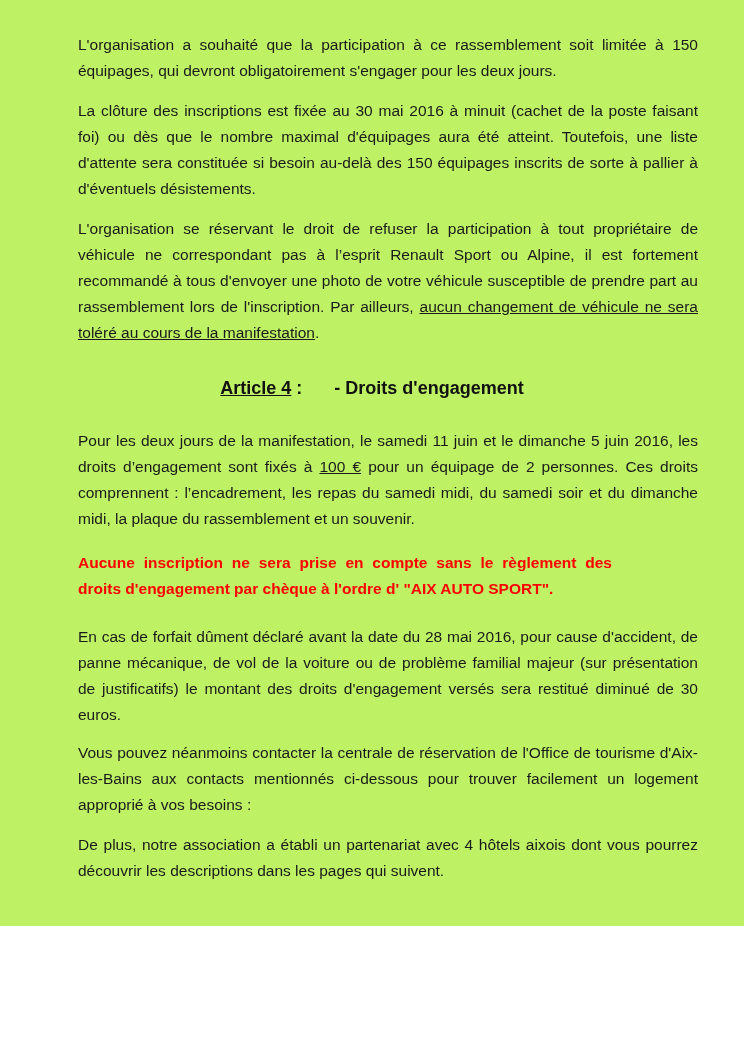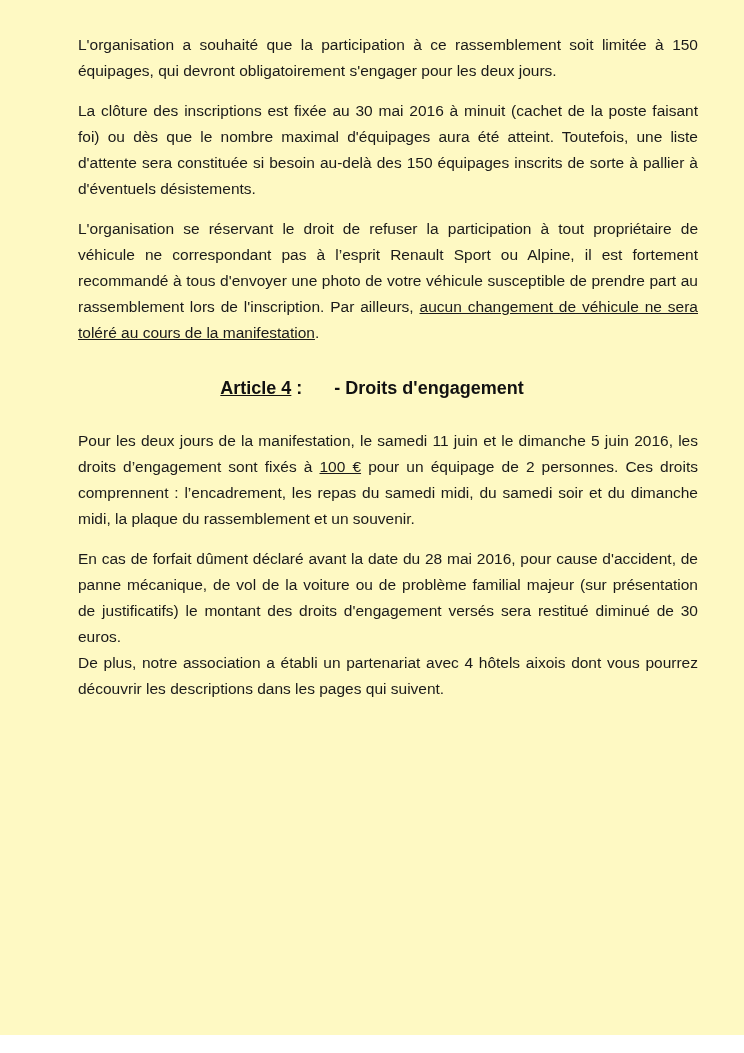--- a/index.html
+++ b/index.html
@@ -1,21 +1,21 @@
 <!DOCTYPE html>
 <html lang="fr"><head>
 <meta charset="utf-8">
 <style>
   html, body { margin: 0; padding: 0; background: #ffffff; }
   .page {
     position: relative;
     width: 744px;
-    height: 1035px;
+    height: 926px;
     box-sizing: border-box;
-    background: #fef9c3;
+    background: #bef264;
     padding: 32px 46px 8px 78px;
     font-family: "Liberation Sans", sans-serif;
     font-size: 15.5px;
     line-height: 26px;
     color: #1a1a1a;
     overflow: hidden;
   }
   p { margin: 0 0 14px 0; text-align: justify; }
   .u { text-decoration: underline; }
   .heading {
@@ -43,21 +43,21 @@
     display: inline-block;
     width: 35px;
     color: #1a1a1a;
   }
   .link {
     color: #0563c1;
     text-decoration: underline;
     cursor: pointer;
   }
   .hb-sentence { margin-bottom: 16px; text-align: left; }
-  .forfait { margin-bottom: 0; }
+  .forfait { margin-bottom: 12px; }
 </style>
 </head>
 <body>
 
 <div class="page">
 
   <p>L'organisation a souhaité que la participation à ce rassemblement soit limitée à 150 équipages, qui devront obligatoirement s'engager pour les deux jours.</p>
 
   <p>La clôture des inscriptions est fixée au 30 mai 2016 à minuit (cachet de la poste faisant foi) ou dès que le nombre maximal d'équipages aura été atteint. Toutefois, une liste d'attente sera constituée si besoin au-delà des 150 équipages inscrits de sorte à pallier à d'éventuels désistements.</p>
 
@@ -66,22 +66,24 @@
   </p>
 
   <div class="heading">
     <span class="hl">Article 4</span><span> :</span><span class="ht">- Droits d'engagement</span>
   </div>
 
   <p>
     <span>Pour les deux jours de la manifestation, le samedi 11 juin et le dimanche 5 juin 2016, les droits d’engagement sont fixés à </span><span class="u">100 €</span><span> pour un équipage de 2 personnes. Ces droits comprennent : l’encadrement, les repas du samedi midi, du samedi soir et du dimanche midi, la plaque du rassemblement et un souvenir.</span>
   </p>
 
+  <p class="warning">Aucune inscription ne sera prise en compte sans le règlement des droits d'engagement par chèque à l'ordre d' "AIX AUTO SPORT".</p>
 
   <p class="forfait">En cas de forfait dûment déclaré avant la date du 28 mai 2016, pour cause d'accident, de panne mécanique, de vol de la voiture ou de problème familial majeur (sur présentation de justificatifs) le montant des droits d'engagement versés sera restitué diminué de 30 euros.</p>
 
 
 
+  <p>Vous pouvez néanmoins contacter la centrale de réservation de l'Office de tourisme d'Aix-les-Bains aux contacts mentionnés ci-dessous pour trouver facilement un logement approprié à vos besoins :</p>
 
 
   <p>De plus, notre association a établi un partenariat avec 4 hôtels aixois dont vous pourrez découvrir les descriptions dans les pages qui suivent.</p>
 
 </div>
 
 </body></html>

